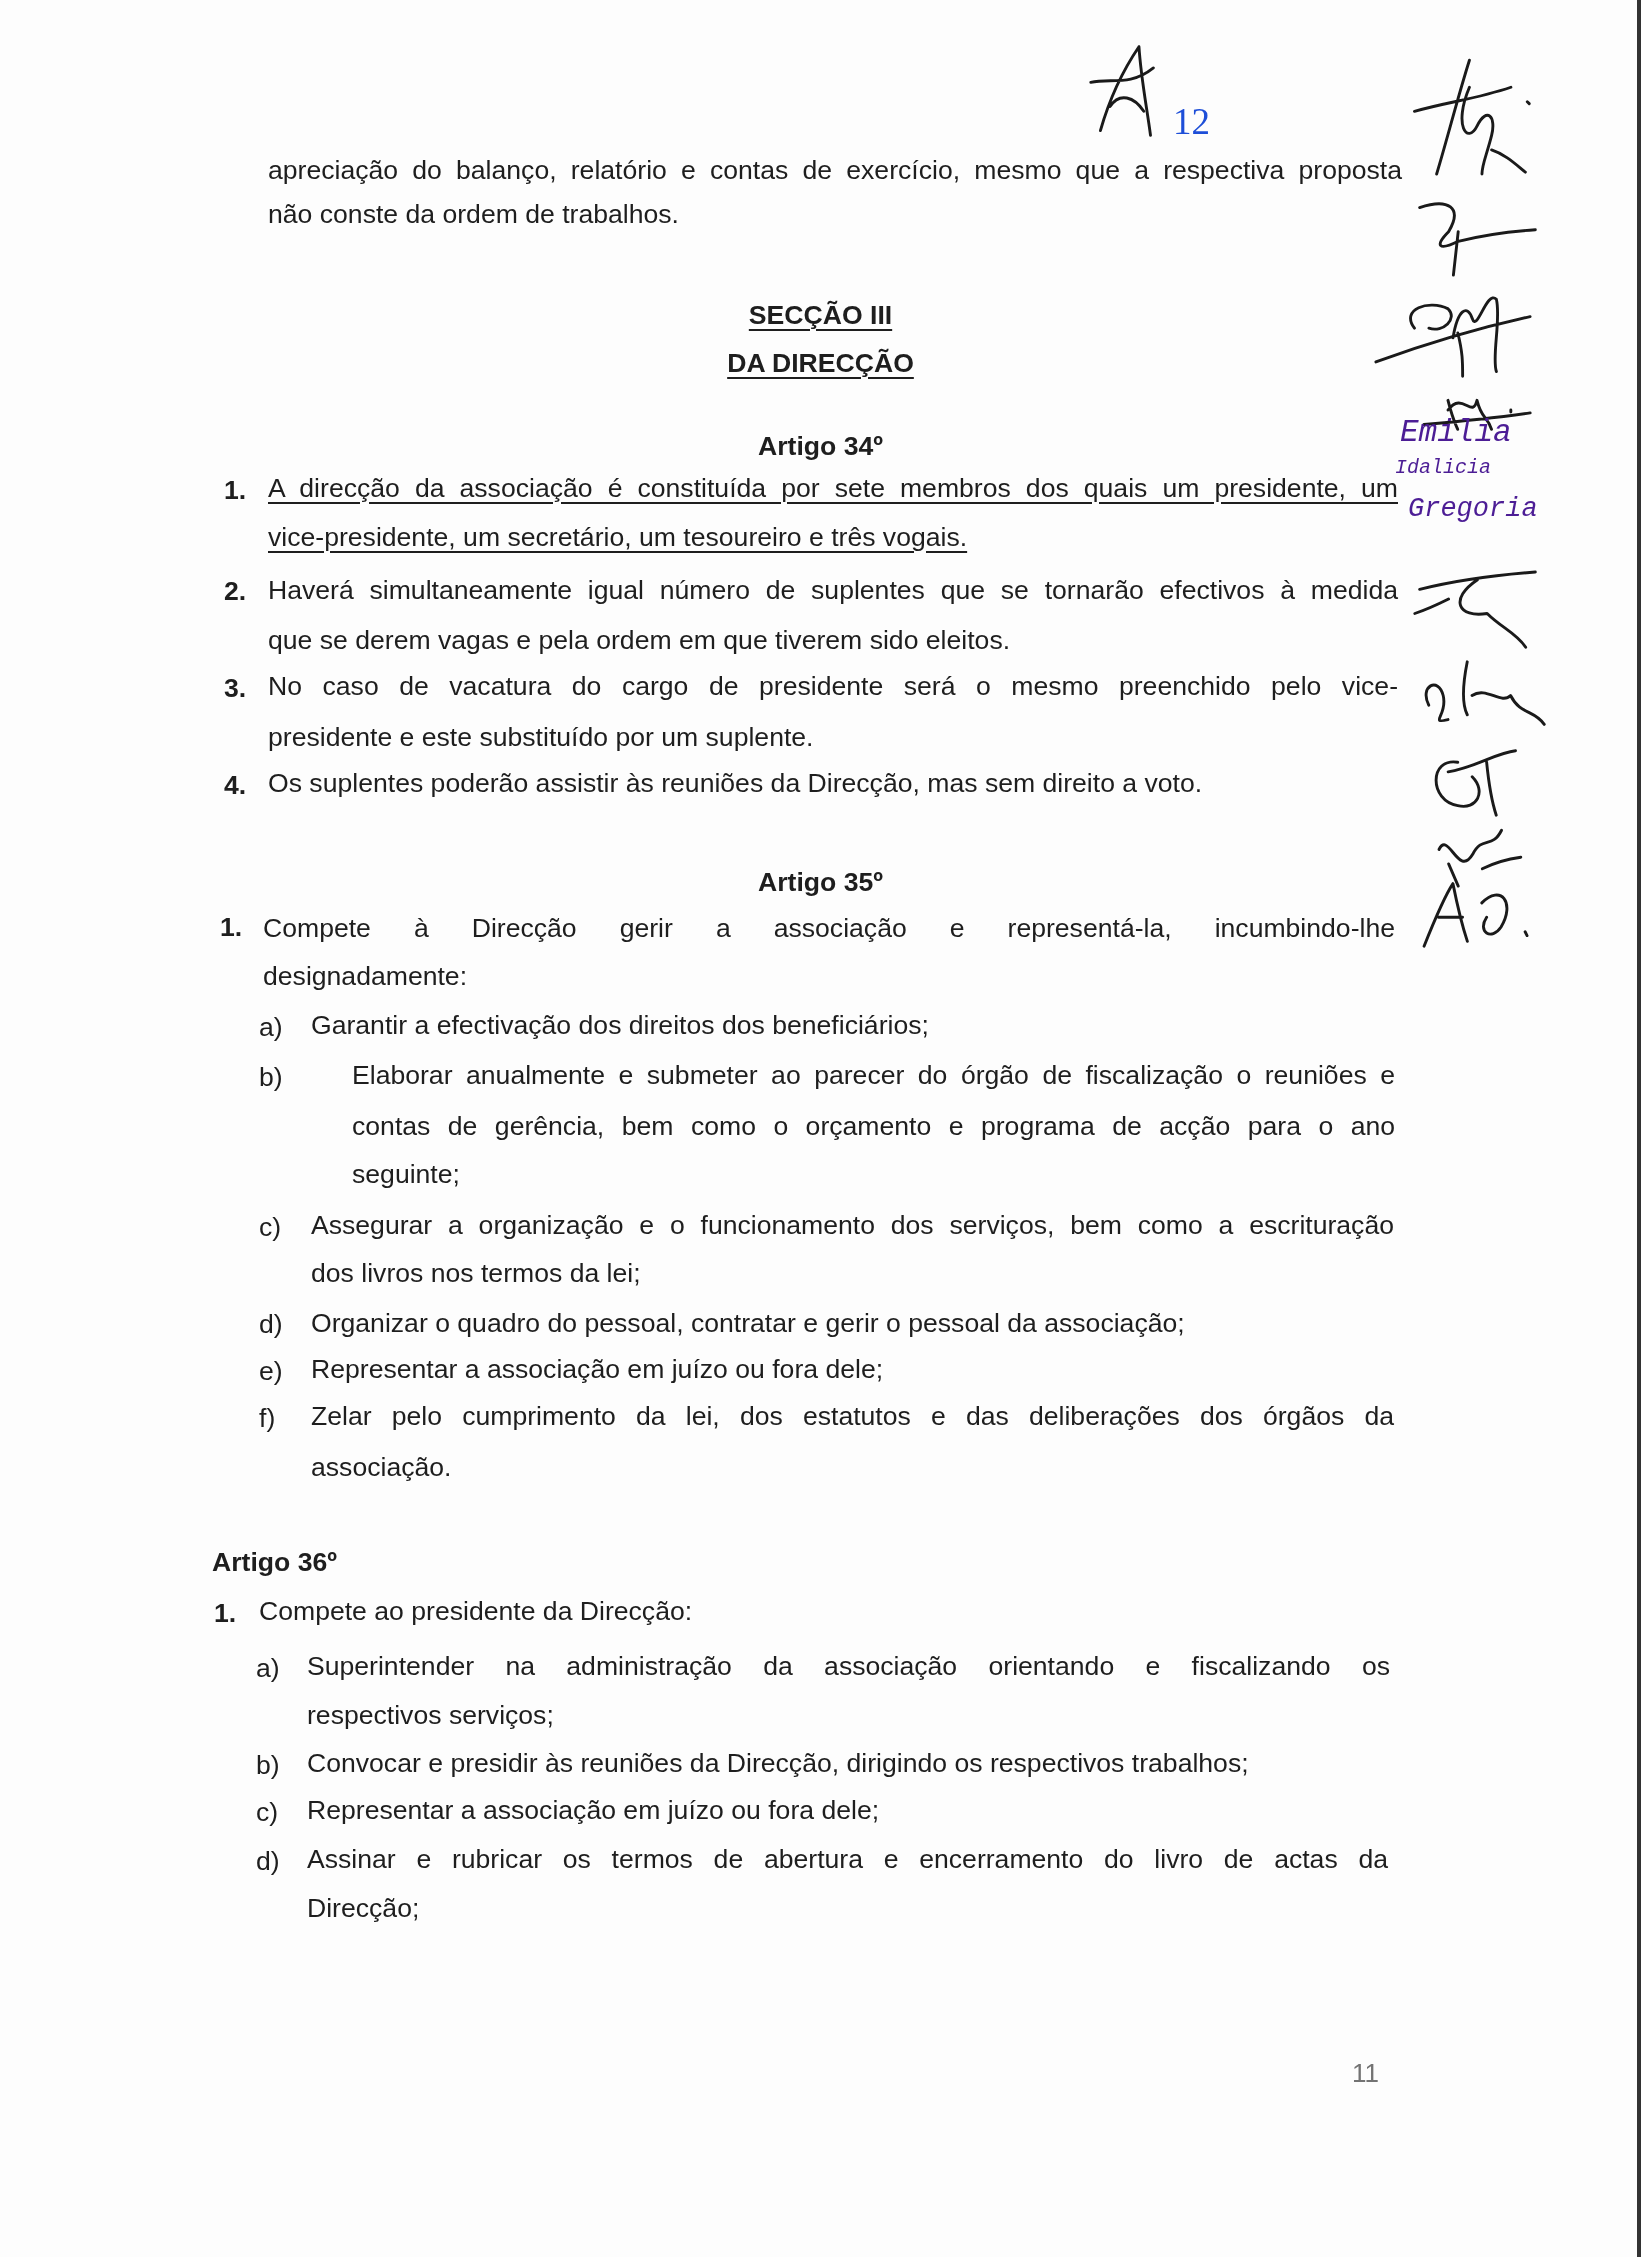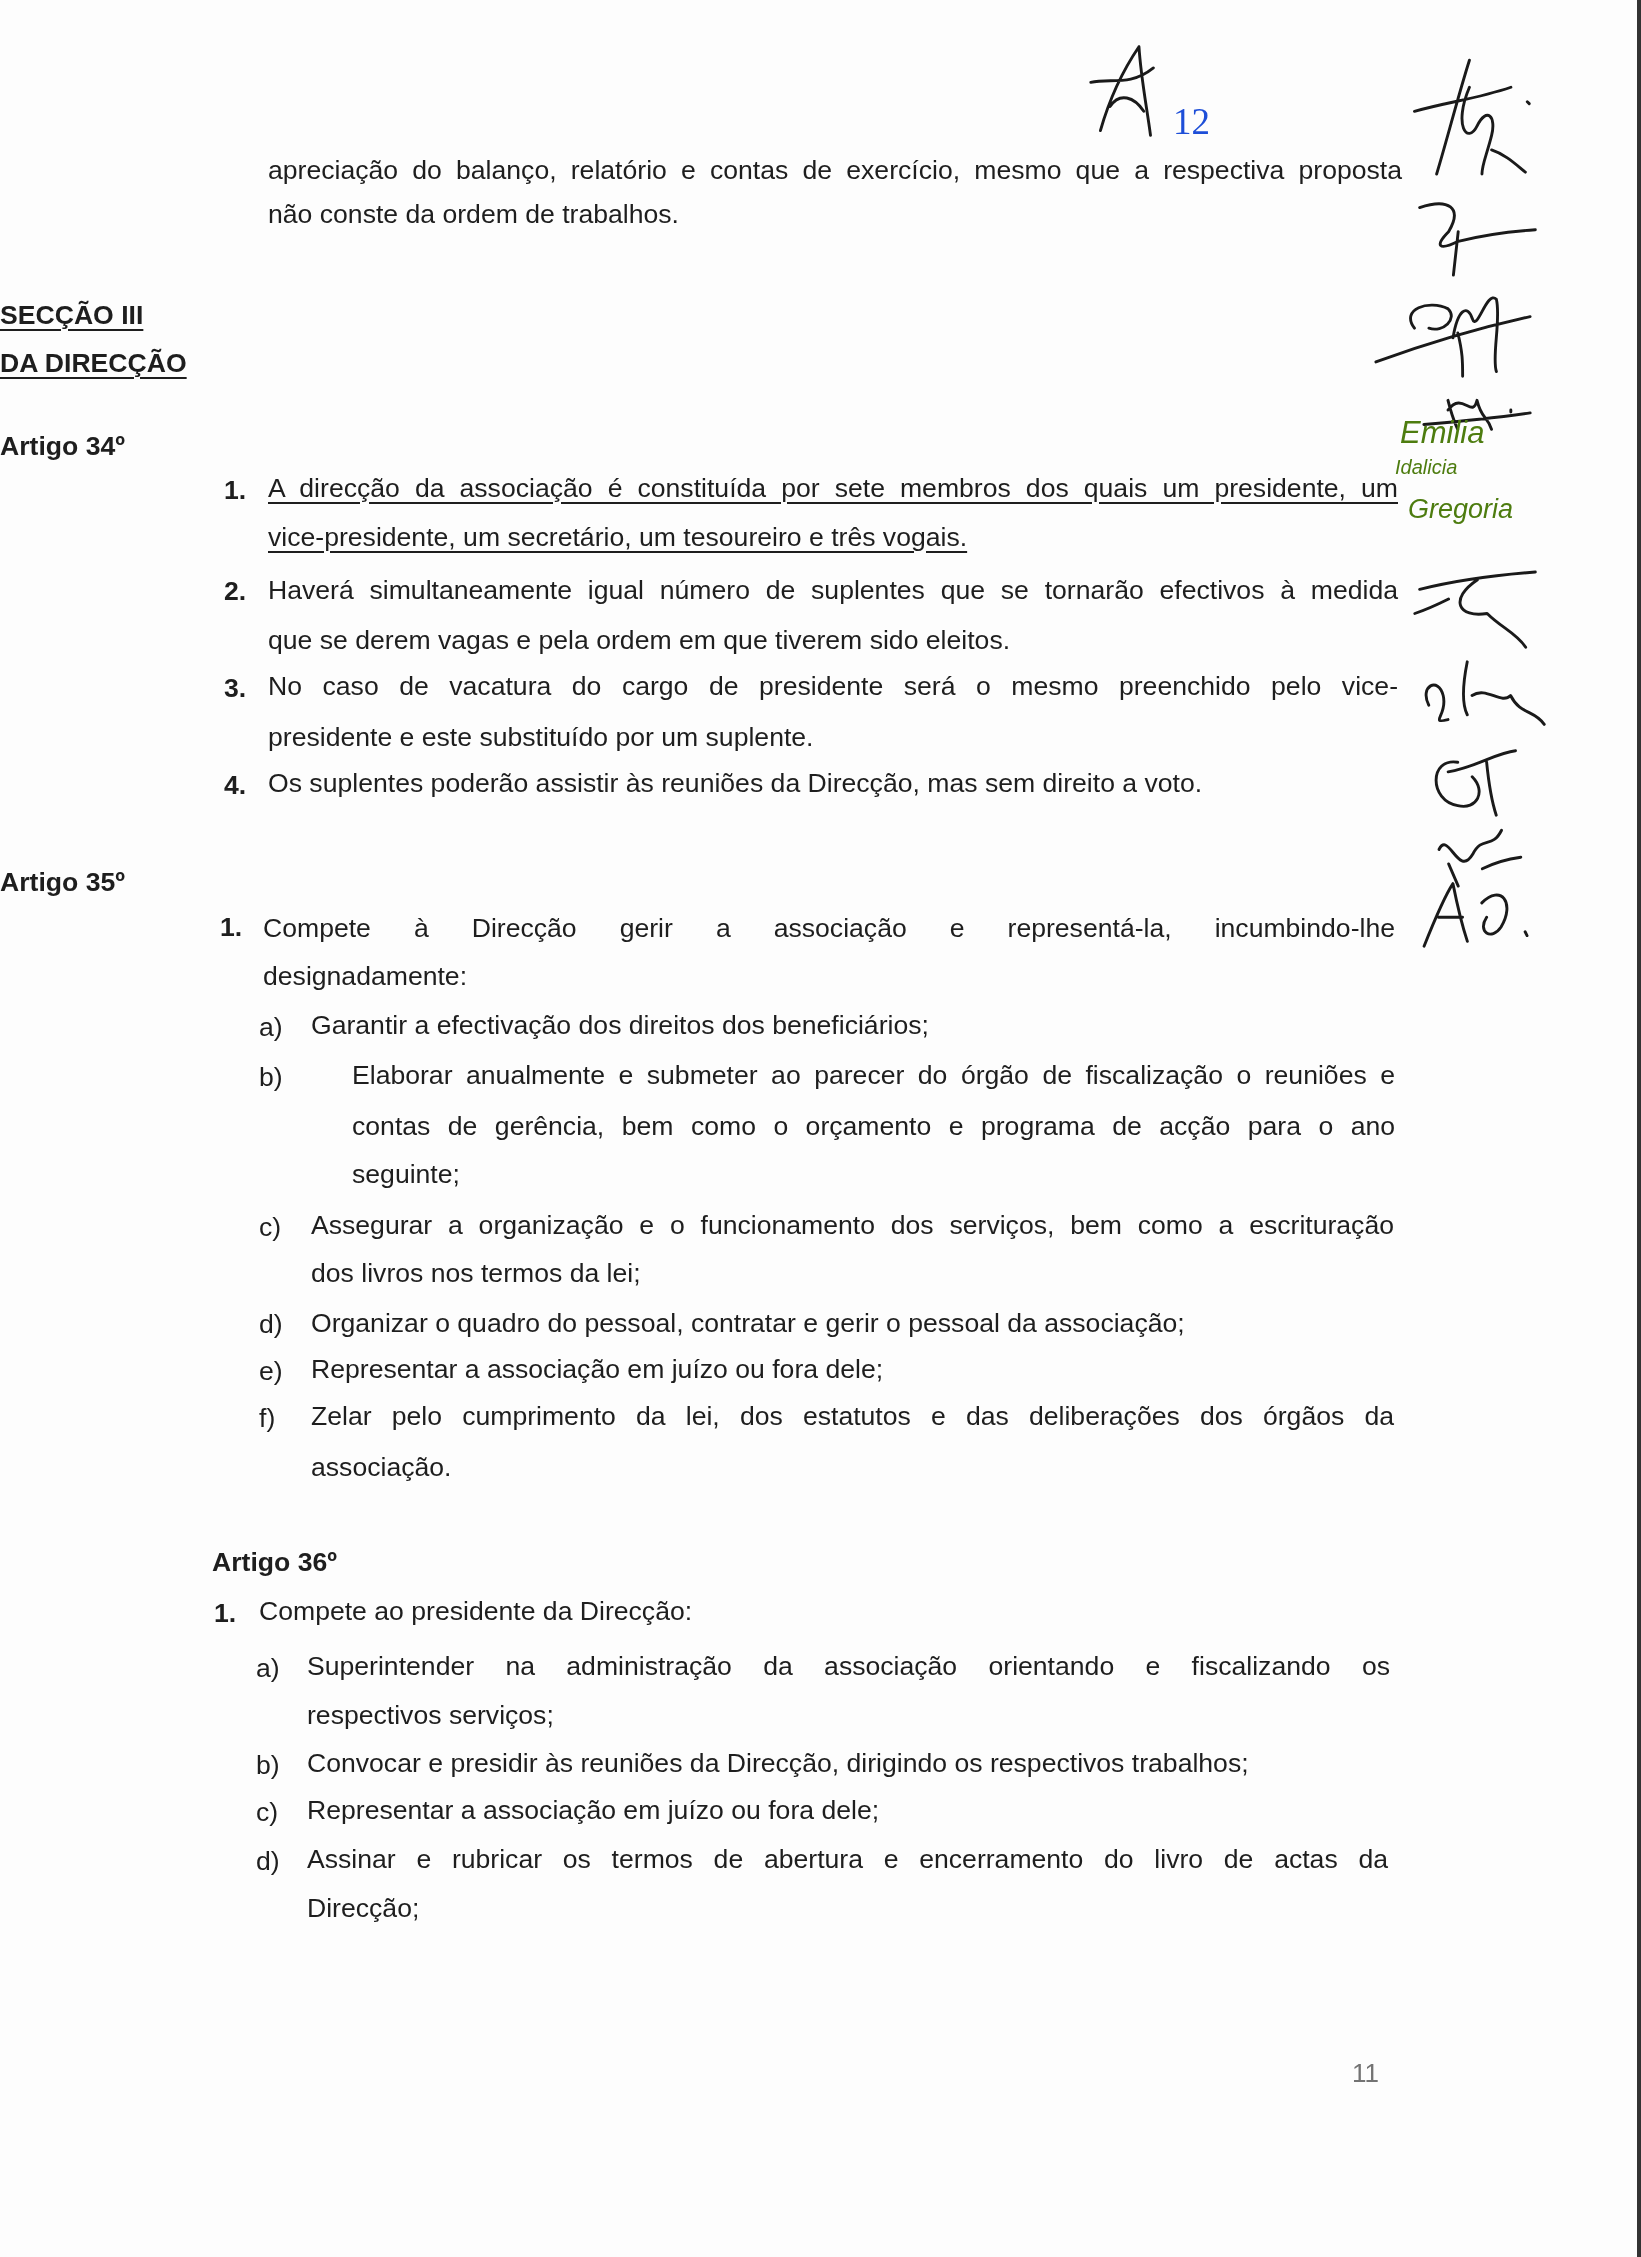--- a/index.html
+++ b/index.html
@@ -6,25 +6,25 @@
   body {
     width:1641px; height:2257px; position:relative; overflow:hidden;
     background:#fdfdfd;
     font-family:"Liberation Sans", sans-serif;
     color:#1e1e1e;
   }
   .page-edge { position:absolute; top:0; right:0; width:3.9px; height:2257px; background:#333; }
   .p { position:absolute; font-size:26.6px; line-height:50px; margin:0; }
   .j { text-align:justify; text-align-last:justify; }
   .bold { font-weight:bold; }
-  .center { left:0; width:1641px; }
+  .center { left:0; width:1641px; text-align:center; }
   .ul { text-decoration:underline; text-decoration-thickness:1.9px; text-underline-offset:4.8px; }
   .num { position:absolute; font-size:26.6px; font-weight:bold; }
   .let { position:absolute; font-size:26.6px; }
-  .hand { position:absolute; font-family:Liberation Sans, sans-serif; color:#4d7c0f; }
+  .hand { position:absolute; font-family:Liberation Mono, monospace; color:#4c1d95; }
   .stamp-num { position:absolute; font-family:"Liberation Serif", serif; font-size:37px; color:#1d4ed8; }
   svg.sig { position:absolute; overflow:visible; }
   svg.sig path { fill:none; stroke:#1a1a1a; stroke-width:3; stroke-linecap:round; stroke-linejoin:round; }
   .pageno { position:absolute; font-size:26px; color:#737373; }
 </style>
 </head>
 <body>
 
 <div class="page-edge"></div>
 

